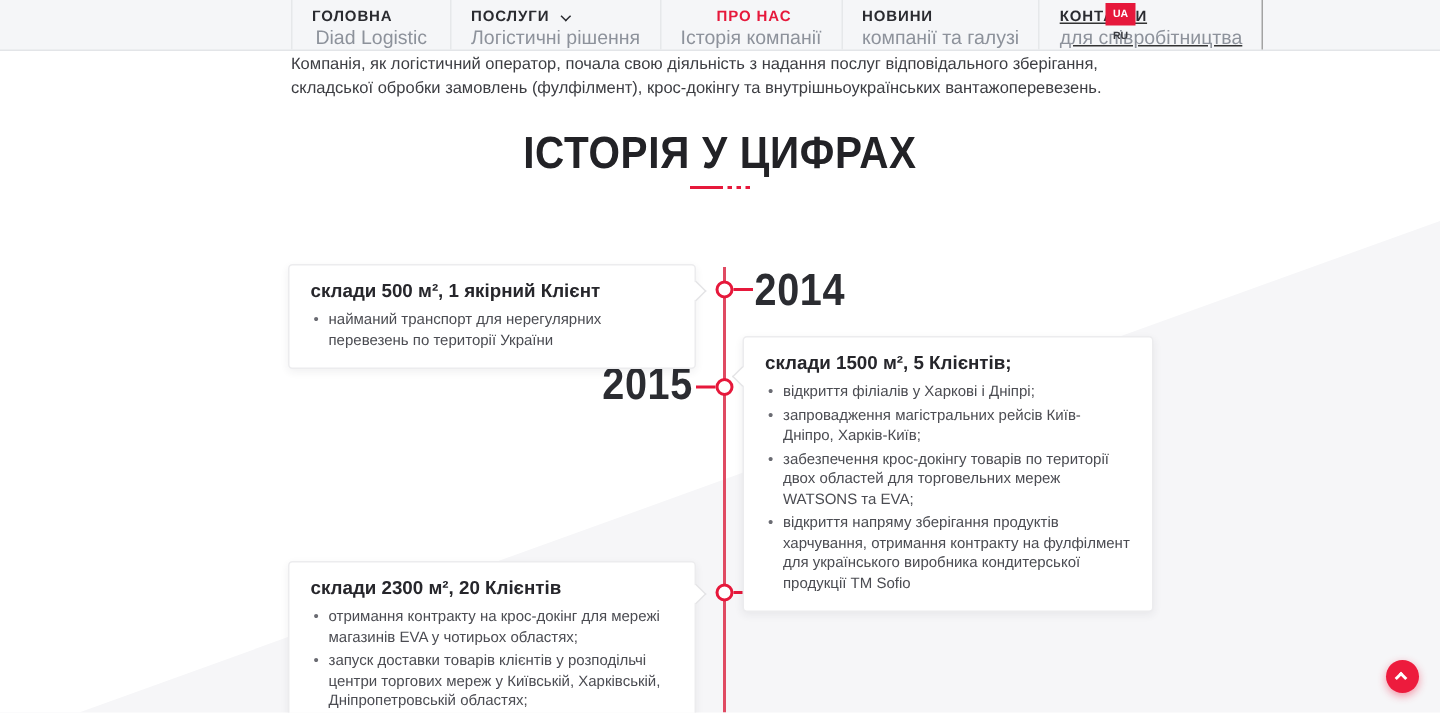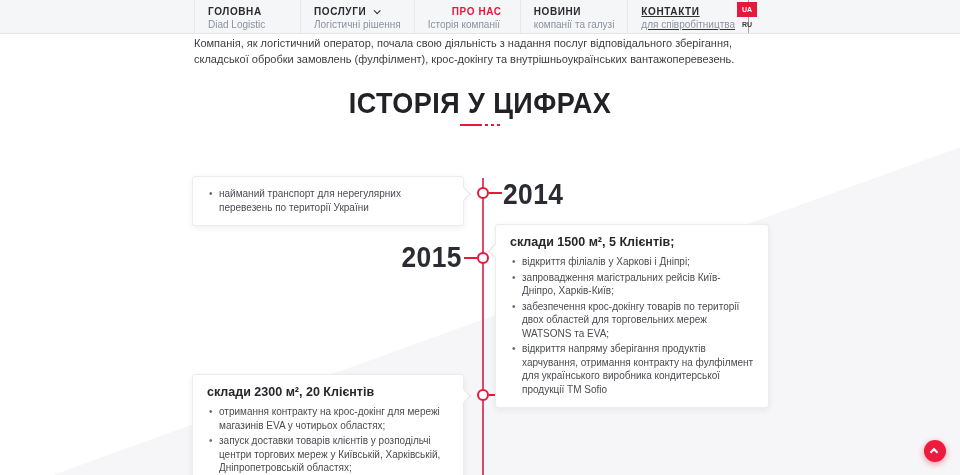--- a/index.html
+++ b/index.html
@@ -14,33 +14,33 @@
     position:absolute; left:0; top:0; width:960px; height:475px;
     background:#f6f6f8; z-index:0;
     clip-path:polygon(100% 31%, 100% 100%, 5.5% 100%);
   }
 
   
   .navbar {
     position:absolute; left:0; top:0; width:960px; height:34px;
     background:#f5f6f8; border-bottom:1px solid #e3e5e8; z-index:5;
   }
-  .nav-menu { position:absolute; left:194px; top:0; height:100%; display:flex; }
+  .nav-menu { position:absolute; left:194px; top:0; height:100%; display:flex;text-align:center; }
   .nav-item {
     padding:5px 13px 4px 13px; border-left:1px solid #e6e8ea; cursor:pointer;
     min-width:106px;
   }
   .nav-item:last-child { border-right:1px solid #a3a3a3;text-decoration:underline; }
   .nav-item .nav-title {
     font-size:10px; font-weight:bold; letter-spacing:0.6px; color:#2a2b30;
     line-height:13px; white-space:nowrap; display:flex; align-items:center; gap:6px;
   }
   .nav-item.active .nav-title { color:#e6183b;padding-left:24px; }
   .nav-item .nav-sub {
-    font-size:10px; color:#8d929b; line-height:10px; margin-top:2px; white-space:nowrap;
+    font-size:13px; color:#8d929b; line-height:10px; margin-top:2px; white-space:nowrap;
   }
   .chev-down {
     width:5px; height:5px; border-right:1.5px solid #2a2b30; border-bottom:1.5px solid #2a2b30;
     transform:rotate(45deg) translateY(-1px); display:inline-block; margin-left:2px;
   }
   .lang-box { position:absolute; left:737px; top:2px; width:20px; text-align:center; }
   .lang-active {
     width:20px; height:15px; background:#e6183b; color:#ffffff;
     font-size:7px; font-weight:bold; line-height:15px; text-align:center; cursor:pointer;
   }
@@ -188,20 +188,21 @@
 <div class="tl-dash" id="dash-2014"></div>
 <div class="tl-dash" id="dash-2015"></div>
 <div class="tl-dash" id="dash-2016"></div>
 
 <div class="tl-year year-left" id="year-2014">2014</div>
 <div class="tl-year year-right" id="year-2015">2015</div>
 <div class="tl-year year-left" id="year-2016">2016</div>
 
 <div class="card" id="card-2014">
   <div class="card-arrow arrow-right" style="top:12px;"></div>
+  <div class="card-title">склади 500 м², 1 якірний Клієнт</div>
   <ul>
     <li>найманий транспорт для нерегулярних перевезень по території України</li>
   </ul>
 </div>
 
 <div class="card" id="card-2015">
   <div class="card-arrow arrow-left" style="top:21px;"></div>
   <div class="card-title">склади 1500 м², 5 Клієнтів;</div>
   <ul>
     <li>відкриття філіалів у Харкові і Дніпрі;</li>

